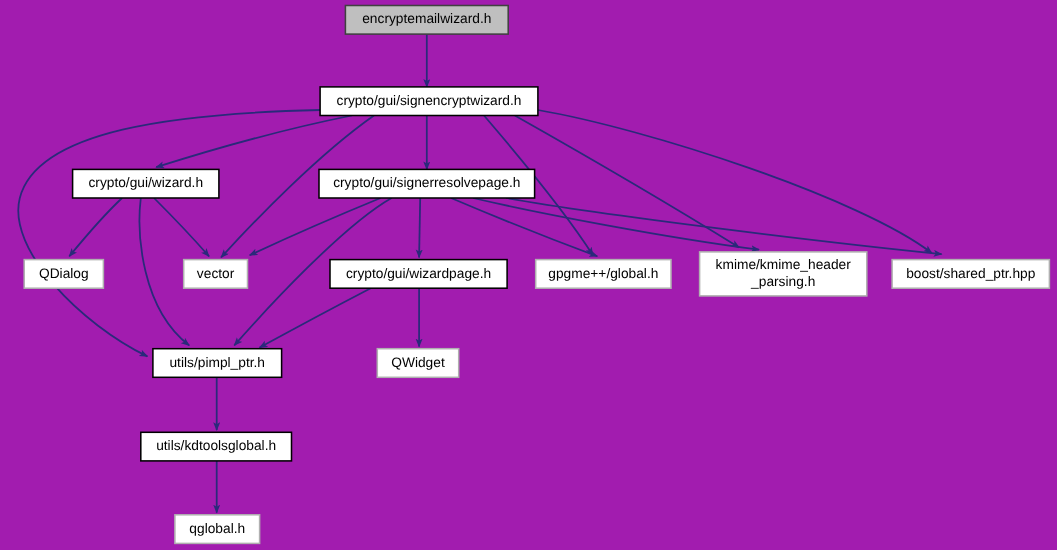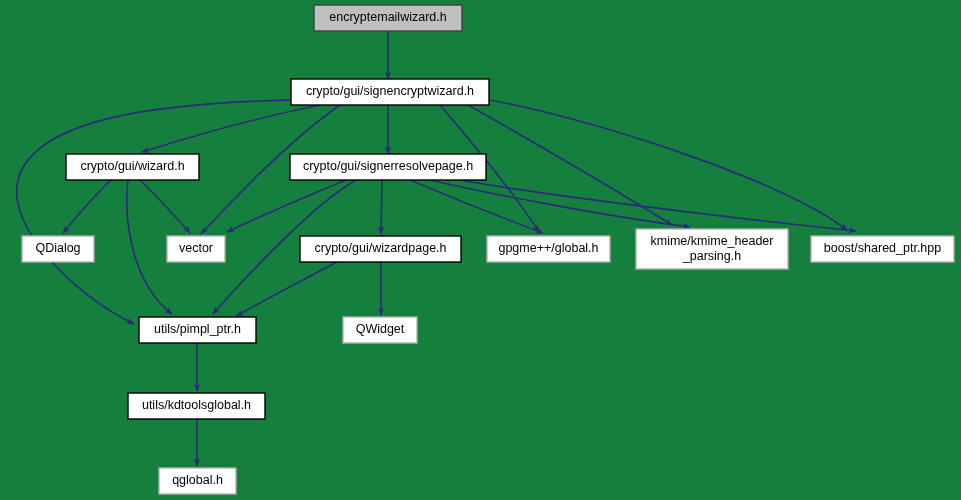--- a/index.html
+++ b/index.html
@@ -4,21 +4,21 @@
 <style>
   html, body {
     margin: 0;
     padding: 0;
     background: #ffffff;
   }
   #graph-root {
     position: relative;
     width: 961px;
     height: 500px;
-    background: #15803d;
+    background: #a21caf;
     font-family: "Liberation Sans", sans-serif;
     overflow: hidden;
     text-align: center;
   }
   svg.graph-canvas {
     position: absolute;
     left: 0;
     top: 0;
     width: 961px;
     height: 500px;

